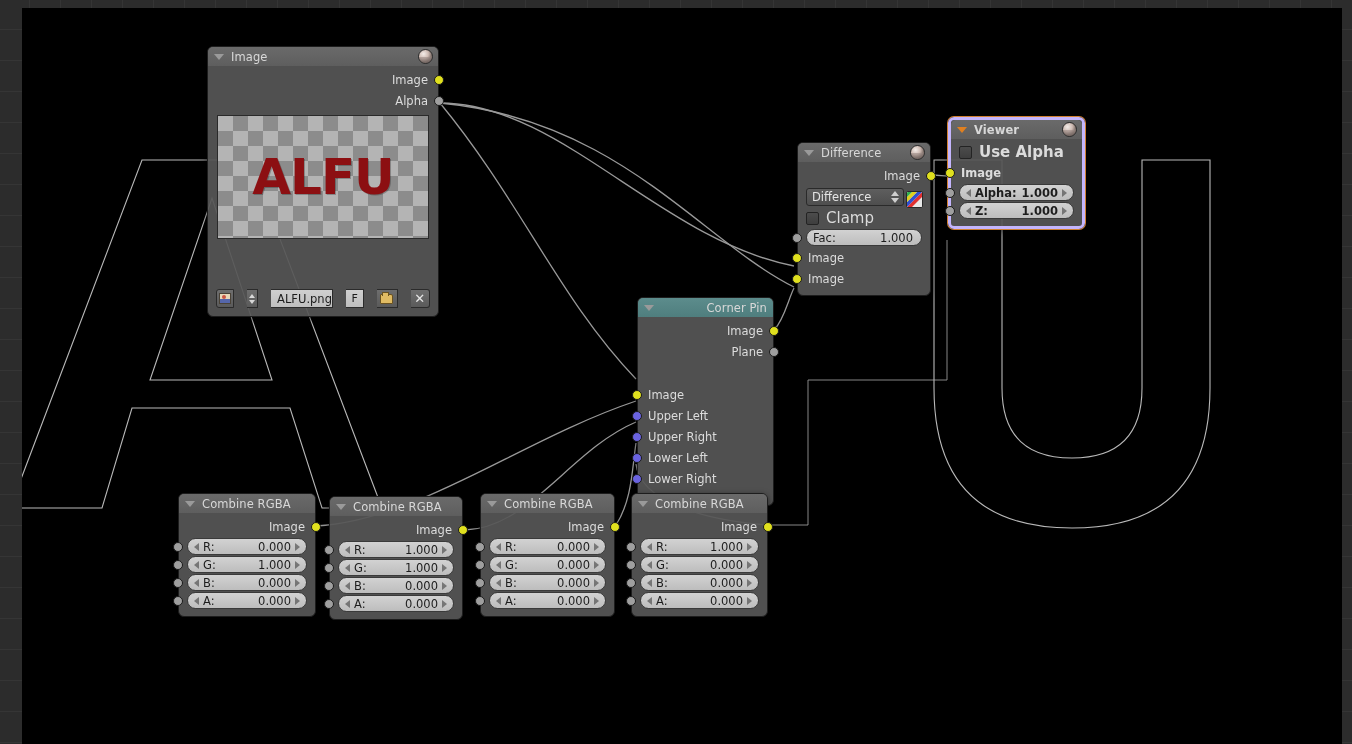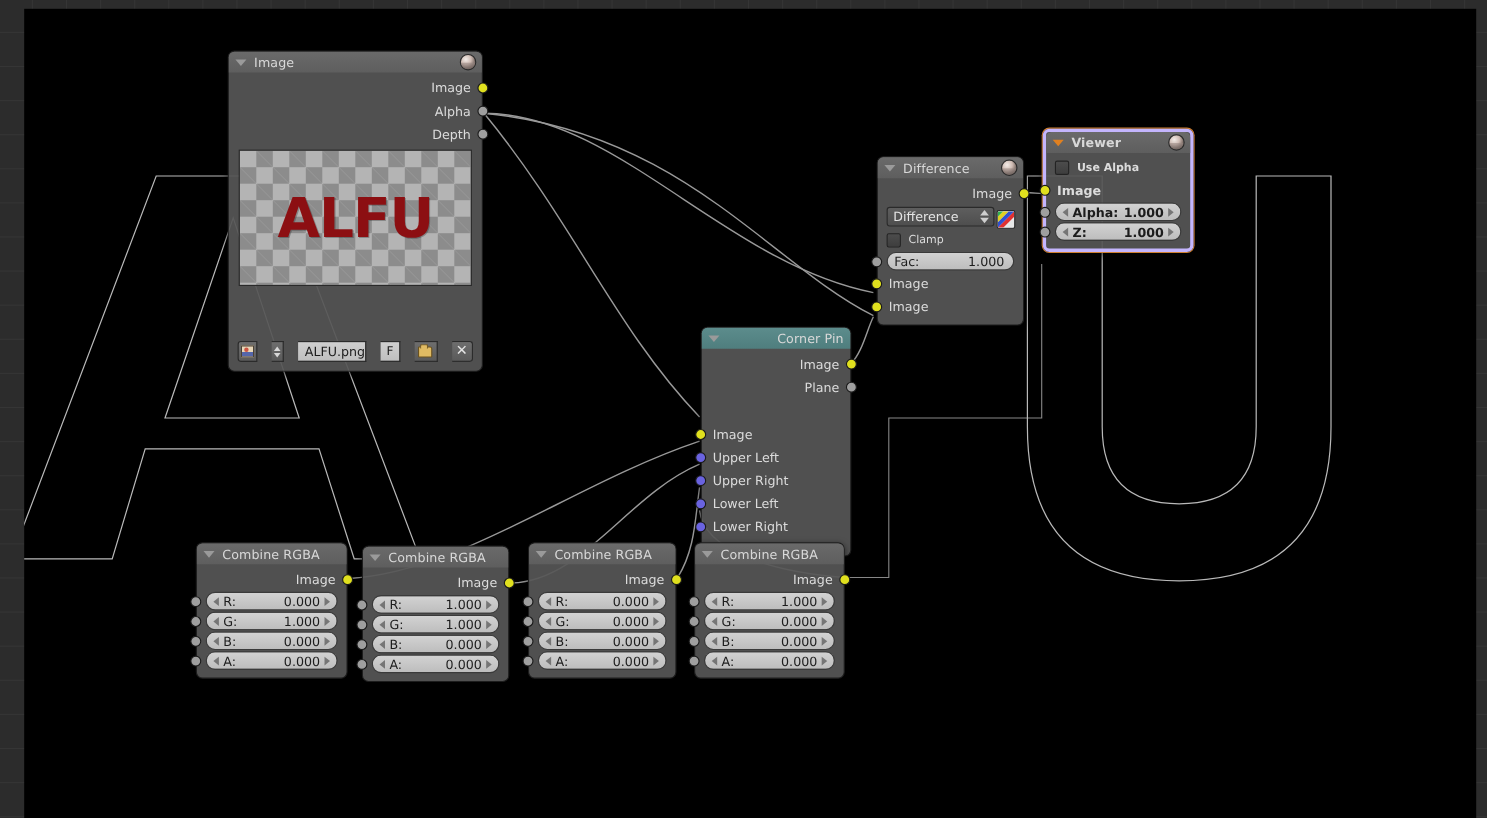--- a/index.html
+++ b/index.html
@@ -146,21 +146,21 @@
   }
   .ramp-btn svg { display:block; }
 
   
   .cbrow { display:flex; align-items:center; padding: 2px 8px; height: 20px; }
   .cb {
     width: 13px; height: 13px; border-radius: 2px;
     background: linear-gradient(#4c4c4c,#3e3e3e);
     border: 1px solid #232323; margin-right: 7px;
   }
-  .cbrow .lbl { font-size: 10px; }
+  .cbrow .lbl { font-size: 15px; }
 
   
   .filerow {
     display:flex; align-items:center; height: 19px;
     margin: 2px 8px; gap: 13px;
   }
   .fi-icon {
     width: 19px; height: 19px; border: 1px solid #2b2b2b; border-radius: 3px 0 0 3px;
     background: linear-gradient(#6e6e6e,#5a5a5a);
     display:flex;align-items:center;justify-content:center;
@@ -284,24 +284,20 @@
       <span class="node-title">Image</span>
       <span class="preview-ball"></span>
     </div>
     <div class="node-body">
       <div class="row out">
         <span class="lbl">Image</span>
         <span class="sock right s-img"></span>
       </div>
       <div class="row out">
         <span class="lbl">Alpha</span>
-        <span class="sock right s-gray"></span>
-      </div>
-      <div class="row out">
-        <span class="lbl">Depth</span>
         <span class="sock right s-gray"></span>
       </div>
 
       <div class="imgprev">
         <span class="txt">ALFU</span>
       </div>
 
       <div style="height:42px"></div>
 
       <div class="filerow">

